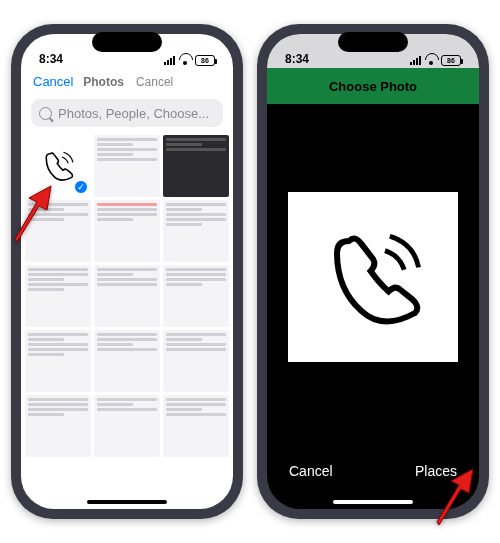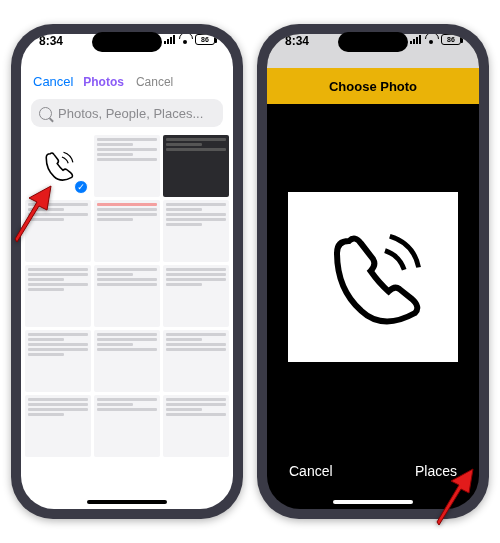--- a/index.html
+++ b/index.html
@@ -19,55 +19,55 @@
     overflow: hidden;
     position: relative;
     display: flex; flex-direction: column;
   }
   .screen.dark { background:#000; }
   .island {
     position: absolute; top: 8px; left: 50%; transform: translateX(-50%);
     width: 70px; height: 20px; background:#000; border-radius: 12px; z-index: 50;
   }
   .statusbar {
-    height: 34px; display:flex; justify-content:space-between; align-items:flex-start;
+    height: 34px; display:flex; justify-content:space-between; align-items:flex-end;
     padding: 0 18px 2px; font-size: 12px; font-weight:600;gap:12px;
   }
   .statusbar.dark { color:#fff; }
   .status-right { display:flex; align-items:center; gap:4px; }
   .battery-box { border:1px solid currentColor; border-radius:3px; width:20px; height:11px; display:flex; align-items:center; justify-content:center; font-size:7px; padding:0 1px; position:relative;}
   .battery-box::after { content:""; position:absolute; right:-3px; top:3px; width:2px; height:5px; background:currentColor; border-radius:0 1px 1px 0;}
   .sig { display:inline-flex; gap:1px; align-items:flex-end;}
   .sig i{ width:2px; background:currentColor; display:block; }
   .sig i:nth-child(1){height:3px} .sig i:nth-child(2){height:5px} .sig i:nth-child(3){height:7px} .sig i:nth-child(4){height:9px}
   .wifi-icon { width:12px; height:9px; position:relative; }
   .wifi-icon::before{content:"";position:absolute;bottom:0;left:4px;width:4px;height:4px;border-radius:50%;background:currentColor;}
   .wifi-icon::after{content:"";position:absolute;bottom:-2px;left:0;width:12px;height:12px;border:1.5px solid currentColor;border-radius:50%;clip-path:polygon(0 0,100% 0,100% 50%,0 50%);}
 
   
   .navbar { display:flex; align-items:center; justify-content:space-between; padding:6px 12px; font-size:13px;}
   .cancel-link{ color:#007aff; font-weight:400;}
   .seg { display:flex; gap:12px; font-size:12px; }
   .seg span{ color:#888;}
-  .seg span.active{ color:#8b5cf6; font-weight:600;}
+  .seg span.active{ color:#737373; font-weight:600;}
   .searchbar{ margin:4px 10px; background:#eeeef0; border-radius:9px; height:28px; display:flex; align-items:center; padding:0 8px; color:#8a8a8e; font-size:13px; gap:6px;}
   .search-glyph{ width:13px;height:13px;border:1.5px solid #8a8a8e;border-radius:50%;position:relative;}
   .search-glyph::after{content:"";position:absolute;width:5px;height:1.5px;background:#8a8a8e;bottom:-2px;right:-3px;transform:rotate(45deg);}
   .grid { flex:1; overflow:hidden; padding:4px 4px 0; display:grid; grid-template-columns:repeat(3,1fr); grid-auto-rows:62px; gap:3px;}
   .thumb{ background:#f4f4f6; border-radius:2px; position:relative; overflow:hidden; font-size:4px; color:#666; padding:3px;}
   .thumb .bars{ display:flex;flex-direction:column;gap:2px;}
   .thumb .bars i{height:3px;background:#d0d0d4;border-radius:1px;display:block;}
   .thumb .bars i.short{width:60%;}
   .check{ position:absolute; bottom:3px; right:3px; width:14px; height:14px; background:#007aff; border-radius:50%; border:1.5px solid #fff; display:flex;align-items:center;justify-content:center;color:#fff;font-size:9px;}
   .phone-icon-svg { width:70%; height:70%; margin:auto; display:block;}
   .home-ind{ position:absolute; bottom:5px; left:50%; transform:translateX(-50%); width:80px; height:4px; background:#000; border-radius:3px;}
   .home-ind.light{ background:#fff;}
 
   
-  .choose-hdr{ background:#eab308; height:36px; display:flex; align-items:center; justify-content:center; font-size:13px; font-weight:600; color:#000;}
+  .choose-hdr{ background:#15803d; height:36px; display:flex; align-items:center; justify-content:center; font-size:13px; font-weight:600; color:#000;}
   .photo-crop{ flex:1; background:#000; display:flex; align-items:center; justify-content:center;}
   .photo-inner{ width:170px; height:170px; background:#fff; display:flex; align-items:center; justify-content:center;}
   .bottom-actions{ display:flex; justify-content:space-between; padding:14px 22px 30px; color:#fff; font-size:14px;}
 
   
   .arrow{ position:absolute; width:48px; height:60px; pointer-events:none; z-index:60;}
   .arrow svg{ filter: drop-shadow(0 1px 2px rgba(0,0,0,.4)); }
 </style>
 </head>
 <body>
@@ -93,21 +93,21 @@
     <div class="navbar">
       <span class="cancel-link">Cancel</span>
       <div class="seg">
         <span class="active">Photos</span>
         <span>Cancel</span>
       </div>
       <span style="width:38px"></span>
     </div>
     <div class="searchbar">
       <span class="search-glyph"></span>
-      <span>Photos, People, Places...</span>
+      <span>Photos, People, Choose...</span>
     </div>
     <div class="grid">
       <div class="thumb" style="background:#fff;display:flex;">
         <svg class="phone-icon-svg" viewBox="0 0 100 100">
           <path d="M30 20 Q20 20 20 30 Q20 60 40 78 Q58 95 85 80 Q90 75 82 68 L72 60 Q68 57 63 62 Q55 55 48 45 Q53 40 50 35 L40 22 Q35 15 30 20 Z" fill="none" stroke="#000" stroke-width="4"></path>
           <path d="M60 28 Q72 32 76 44" fill="none" stroke="#000" stroke-width="3"></path>
           <path d="M64 16 Q84 22 88 42" fill="none" stroke="#000" stroke-width="3"></path>
         </svg>
         <span class="check">✓</span>
       </div>

